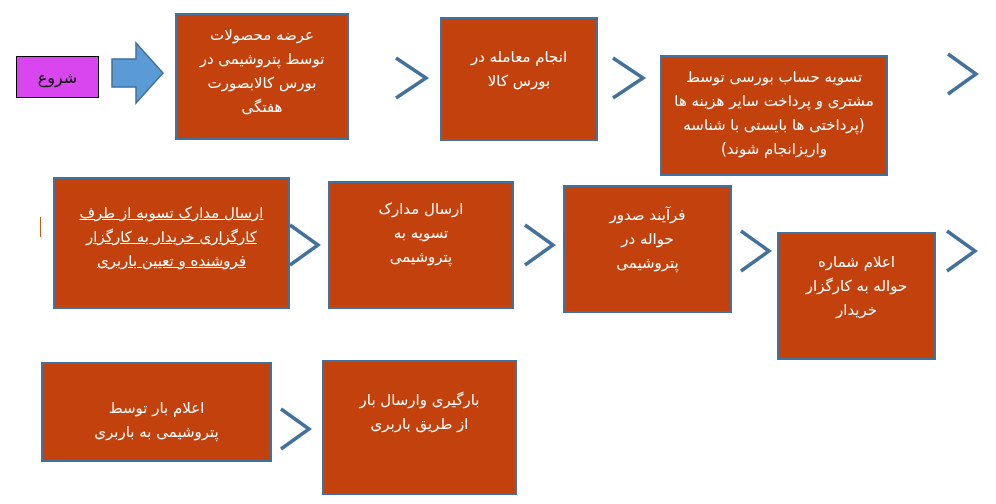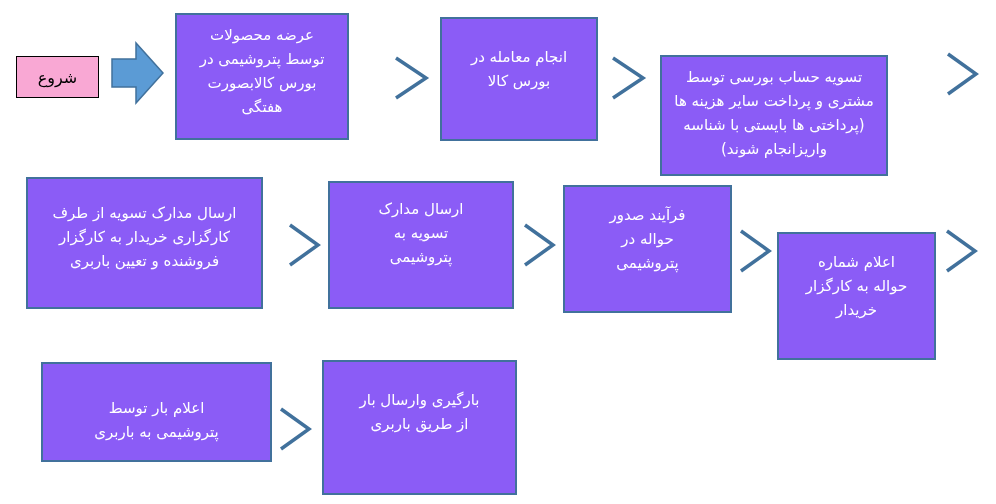--- a/index.html
+++ b/index.html
@@ -1,22 +1,22 @@
 <!DOCTYPE html>
 <html><head>
 <meta charset="utf-8">
 <style>
   html, body { margin:0; padding:0; }
   body { width:996px; height:504px; background:#ffffff; position:relative; overflow:hidden;
          font-family:"DejaVu Sans", sans-serif; }
-  .box { position:absolute; box-sizing:border-box; background:#8b5cf6; border:2px solid #41719c;
+  .box { position:absolute; box-sizing:border-box; background:#c2410c; border:2px solid #41719c;
          color:#ffffff; direction:rtl; text-align:center; font-size:15px; line-height:24px;
          display:flex; justify-content:center; padding:0 6px; }
   .box .txt { white-space:pre-line; }
-  .start { position:absolute; box-sizing:border-box; background:#f9a8d4; border:1.5px solid #000;
+  .start { position:absolute; box-sizing:border-box; background:#d946ef; border:1.5px solid #000;
            color:#000; direction:rtl; font-size:16px; display:flex; align-items:center; justify-content:center; }
   .chev { position:absolute; }
   .arrow { position:absolute; }
   .tick { position:absolute; width:1px; background:#c55a11; }
 </style>
 </head>
 <body>
 
 <div class="start" style="left:16px;top:56px;width:83px;height:42px;">
   <span>شروع</span>
@@ -48,21 +48,21 @@
   <span class="txt">تسویه حساب بورسی توسط
 مشتری و پرداخت سایر هزینه ها
 (پرداختی ها بایستی با شناسه
 واریزانجام شوند)</span>
 </div>
 <svg class="chev" style="left:946px;top:52px;" width="34" height="44" viewBox="0 0 34 44">
   <polyline points="2,2 30,22 2,42" fill="none" stroke="#41719c" stroke-width="3.5"></polyline>
 </svg>
 
 <div class="tick" style="left:40px;top:217px;height:20px;"></div>
-<div class="box" style="left:26px;top:177px;width:237px;height:132px;padding-top:22px;">
+<div class="box" style="left:53px;top:177px;width:237px;height:132px;padding-top:22px;text-decoration:underline;">
   <span class="txt">ارسال مدارک تسویه از طرف
 کارگزاری خریدار به کارگزار
 فروشنده و تعیین باربری</span>
 </div>
 <svg class="chev" style="left:288px;top:223px;" width="34" height="44" viewBox="0 0 34 44">
   <polyline points="2,2 30,22 2,42" fill="none" stroke="#41719c" stroke-width="3.5"></polyline>
 </svg>
 
 <div class="box" style="left:328px;top:181px;width:186px;height:128px;padding-top:14px;">
   <span class="txt">ارسال مدارک

